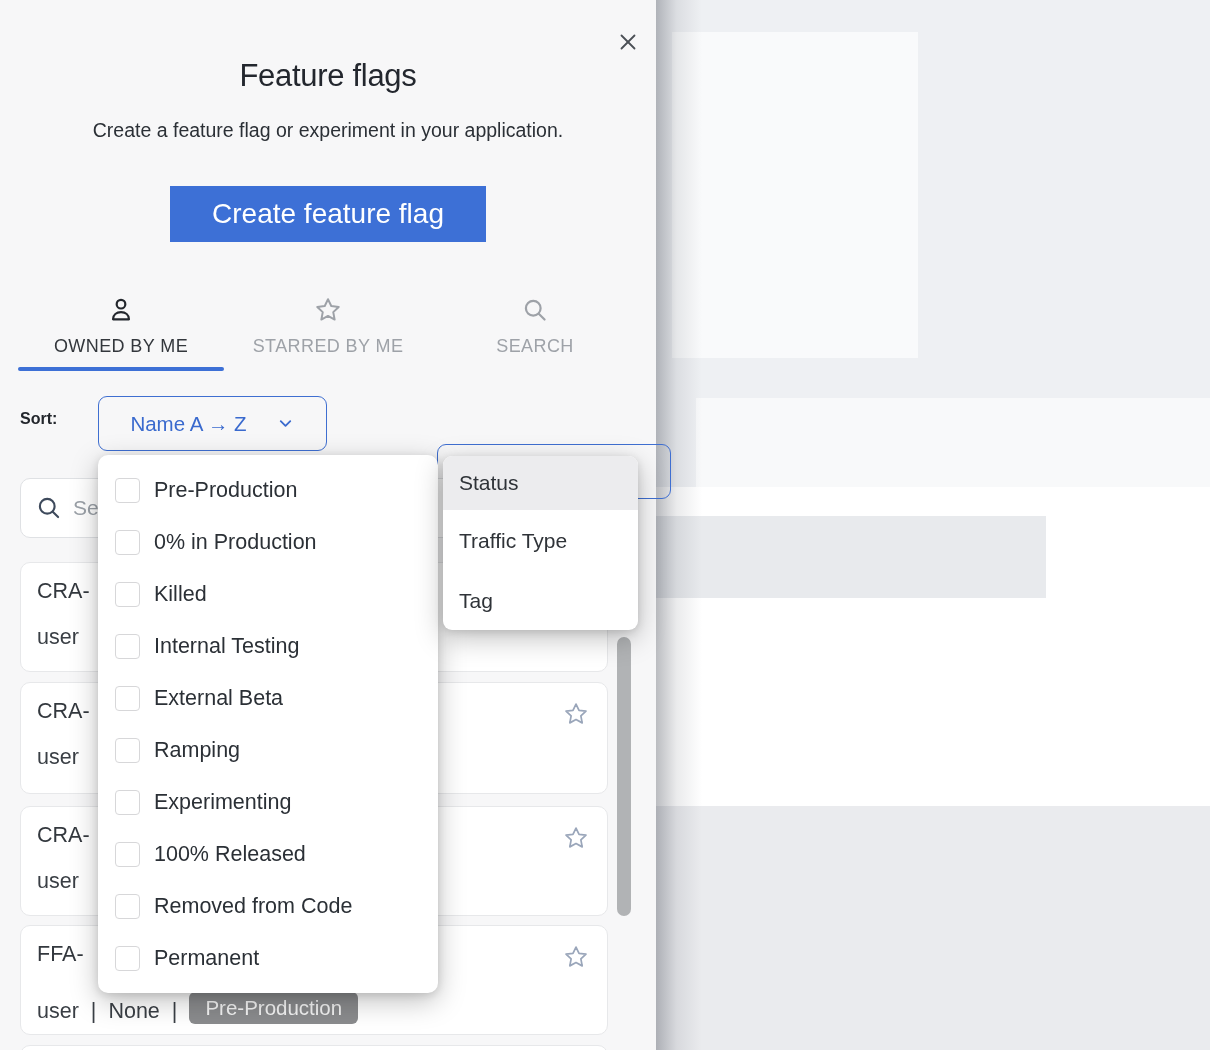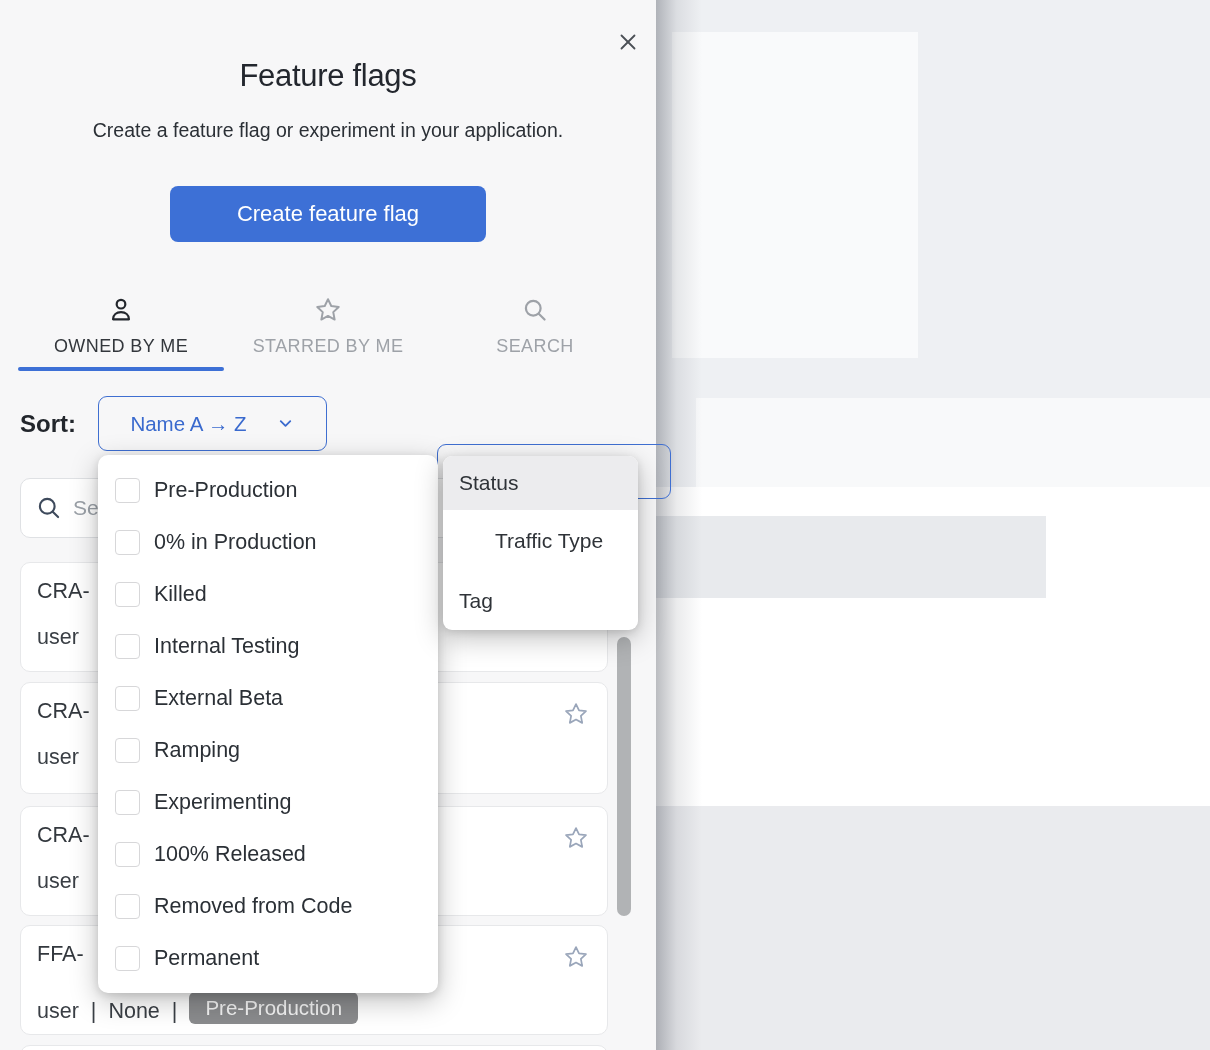--- a/index.html
+++ b/index.html
@@ -22,34 +22,34 @@
 
   .close-btn { position:absolute; left:606px; top:20px; width:44px; height:44px; display:flex;
     align-items:center; justify-content:center; cursor:pointer; background:none; border:none; }
 
   .title { position:absolute; left:0; top:58px; width:656px; text-align:center;
     font-size:31px; font-weight:400; color:#23272e; letter-spacing:-0.3px; }
   .subtitle { position:absolute; left:0; top:119px; width:656px; text-align:center;
     font-size:19.5px; color:#2b3036; }
 
   .create-btn { position:absolute; left:170px; top:186px; width:316px; height:56px;
-    background:var(--accent); border:none; border-radius:8px; color:#fff; font-size:22px;
+    background:var(--accent); border:none; border-radius:0; color:#fff; font-size:28px;
     font-family:inherit; cursor:pointer; }
 
   .tab { position:absolute; top:296px; height:78px; display:flex; flex-direction:column;
     align-items:center; cursor:pointer; }
   .tab-owned { left:18px; width:206px; }
   .tab-starred { left:230px; width:196px; }
   .tab-search { left:440px; width:190px; }
   .tab .lbl { margin-top:12px; font-size:18px; letter-spacing:0.4px; color:#9ea2a8; white-space:nowrap; }
   .tab.active .lbl { color:#33373c; font-weight:500; }
   .tab-underline { position:absolute; left:18px; top:367px; width:206px; height:4px;
     background:var(--accent); border-radius:2px; }
 
-  .sort-label { position:absolute; left:20px; top:410px; font-size:24px; font-weight:700; color:#22262c;text-align:right; }
+  .sort-label { position:absolute; left:20px; top:410px; font-size:16px; font-weight:700; color:#22262c;text-align:right; }
   .pill-btn { position:absolute; top:396px; height:55px; border:1.5px solid #3f6fd1; border-radius:9px;
     background:transparent; display:flex; align-items:center; justify-content:center; gap:14px;
     color:#3a6ace; font-size:20.5px; font-family:inherit; cursor:pointer; }
   .sort-btn { left:98px; width:229px;gap:29px; }
   .filter-btn { left:437px; width:234px;margin-top:48px; }
 
   .search-box { position:absolute; left:20px; top:478px; width:588px; height:60px; background:#fff;
     border:1px solid #dfe1e4; border-radius:10px; display:flex; align-items:center; padding:0 14px; }
   .search-box input { flex:1; border:none; outline:none; background:transparent; font-size:21px;
     font-family:inherit; color:#33383e; margin-left:10px; }
@@ -73,21 +73,21 @@
     background:#fff; border-radius:10px; padding-top:9px; z-index:20; }
   .cb-row { height:52px; display:flex; align-items:center; padding-left:17px; cursor:pointer; }
   .cb-box { width:25px; height:25px; border:1.5px solid #d7d7d9; border-radius:4px; background:#fff;
     flex:0 0 auto; }
   .cb-row .lbl { margin-left:14px; font-size:21.5px; color:#2b3036; }
 
   .filter-menu { position:absolute; left:443px; top:456px; width:195px; height:174px; background:#fff;
     border-radius:9px; overflow:hidden; z-index:20; }
   .fm-row { display:flex; align-items:center; padding-left:16px; font-size:21px; color:#2f3338; cursor:pointer; }
   .fm-row.r1 { height:54px; background:#ececee; }
-  .fm-row.r2 { height:62px;margin-left:36px; }
+  .fm-row.r2 { height:62px; }
   .fm-row.r3 { height:58px; }
 
   svg { display:block; }
 </style>
 </head>
 <body>
 
 <div id="stage" style="--accent:#3d70d6; --badge:#8a8b8d;">
 
   <div class="bg-page">

